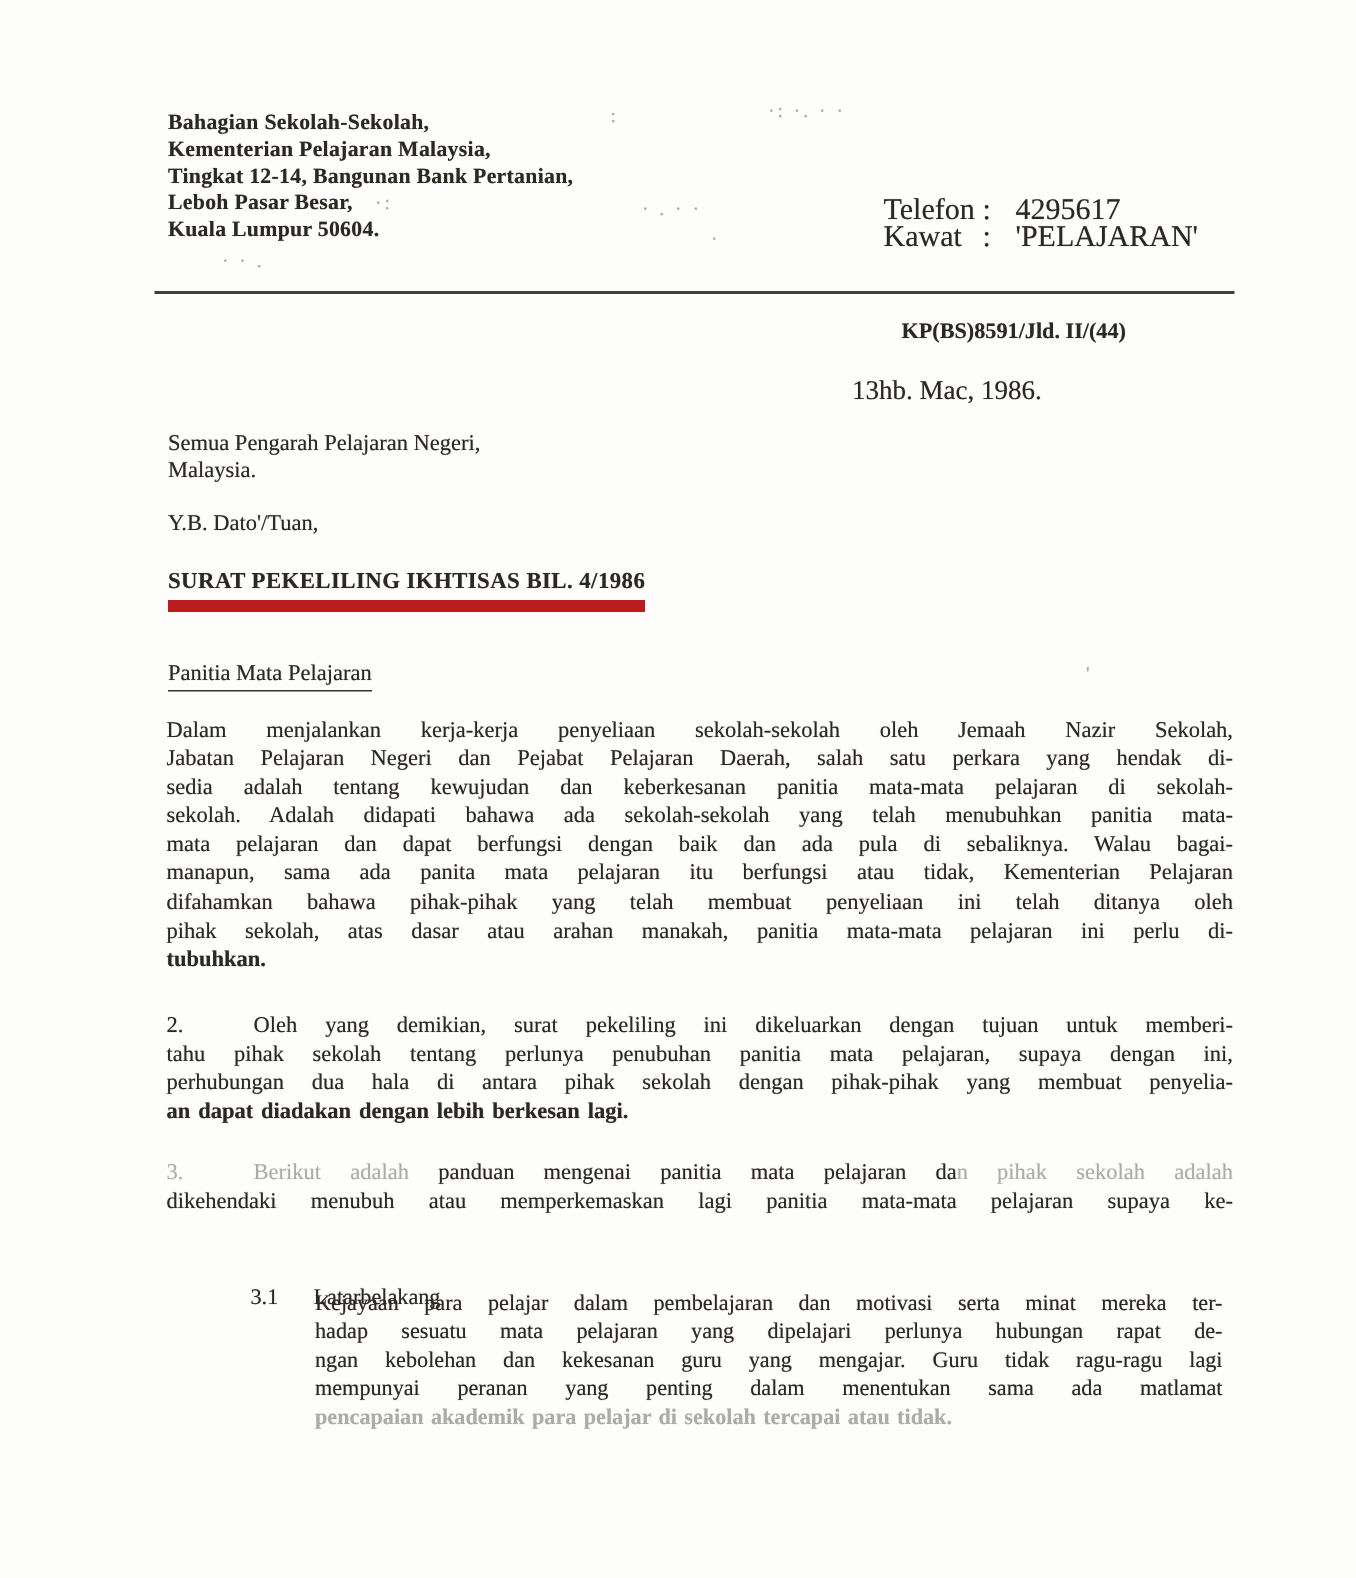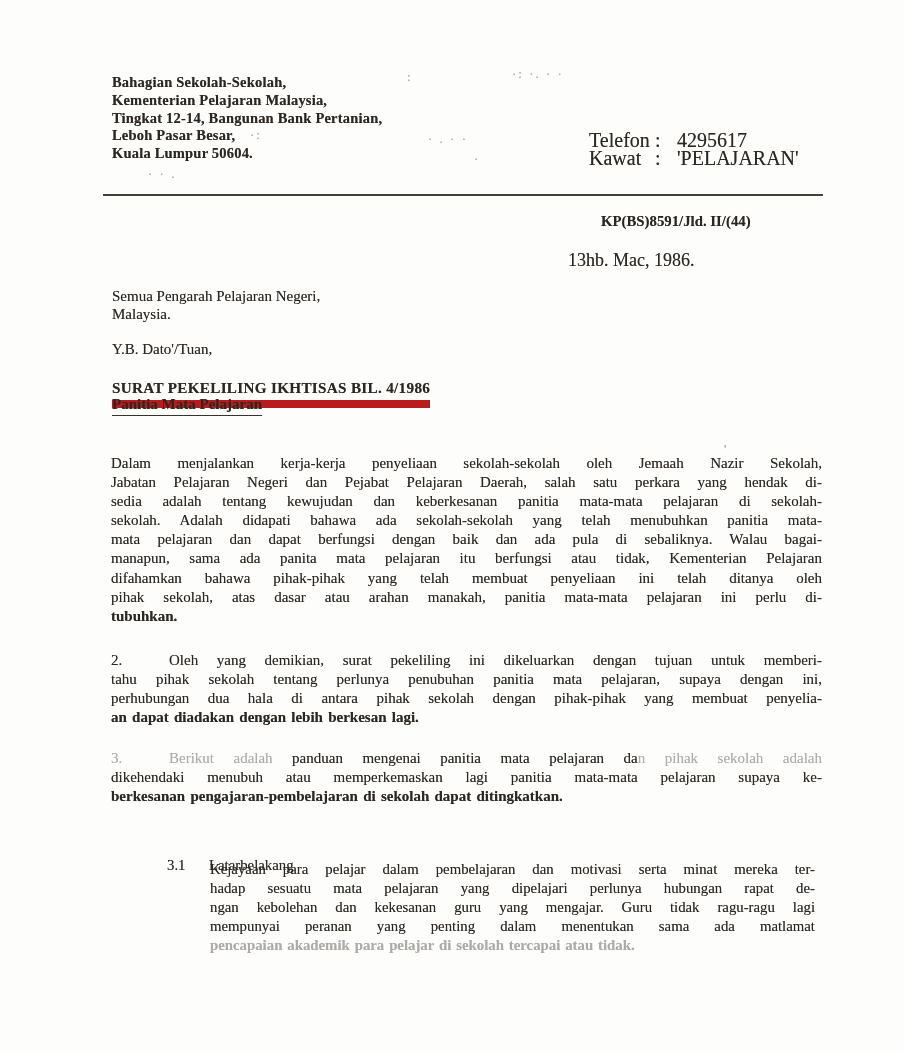--- a/index.html
+++ b/index.html
@@ -18,24 +18,24 @@
   .contact{left:589px;top:131px;font-size:20px;font-weight:400;line-height:18px;}
   .contact .row{display:grid;grid-template-columns:66px 22px auto;}
   .rule{left:103px;top:194px;width:720px;height:2px;background:#43403a;border:none;}
   .refno{left:565px;top:213px;font-size:14.8px;font-weight:700;margin-left:36px;}
   .dateline{left:568px;top:250px;font-size:18px;}
   
   .recipient{left:112px;top:287px;line-height:18px;}
   .salutation{left:112px;top:341px;}
   .subject{left:112px;top:379px;font-size:15.2px;font-weight:700;letter-spacing:.3px;
            border-bottom:8px solid #b91c1c;padding-bottom:3px;}
-  .topic{left:112px;top:396px;font-weight:700;border-bottom:1.5px solid #36332d;padding-bottom:2px;}
+  .topic{left:112px;top:441px;font-weight:400;border-bottom:1.5px solid #36332d;padding-bottom:2px;}
   
   .para{white-space:pre-wrap;text-align:justify;text-align-last:justify;
-        width:711px;left:111px;line-height:19.1px;word-spacing:1.5px;}
+        width:711px;left:111px;line-height:19.1px;word-spacing:1.5px;margin-top:24px;}
   .p1{top:454px;}
   .p2{top:651px;}
   .p3{top:749px;}
   .lastline{display:block;text-align:left;text-align-last:left;font-weight:bold;}
   .pnum{display:inline-block;width:58px;}
   .faded{opacity:.38;filter:blur(.3px);}
   
   .sec31head{left:167px;top:829px;font-size:14.8px;}
   .sec31num{display:inline-block;width:42px;margin-top:28px;}
   .sec31body{left:210px;top:860px;width:605px;font-size:14.8px;line-height:19px;
@@ -93,21 +93,21 @@
 mata pelajaran dan dapat berfungsi dengan baik dan ada pula di sebaliknya. Walau bagai-
 manapun, sama ada panita mata pelajaran itu berfungsi atau tidak, Kementerian Pelajaran
 difahamkan bahawa pihak-pihak yang telah membuat penyeliaan ini telah ditanya oleh
 pihak sekolah, atas dasar atau arahan manakah, panitia mata-mata pelajaran ini perlu di-</span><span class="lastline">tubuhkan.</span></div>
 
   <div class="blk para p2"><span class="pnum">2.</span><span>Oleh yang demikian, surat pekeliling ini dikeluarkan dengan tujuan untuk memberi-
 tahu pihak sekolah tentang perlunya penubuhan panitia mata pelajaran, supaya dengan ini,
 perhubungan dua hala di antara pihak sekolah dengan pihak-pihak yang membuat penyelia-</span><span class="lastline">an dapat diadakan dengan lebih berkesan lagi.</span></div>
 
   <div class="blk para p3"><span class="pnum faded">3.</span><span class="faded">Berikut adalah </span><span>panduan mengenai panitia mata pelajaran da</span><span class="faded">n pihak sekolah adalah</span><span>
-dikehendaki menubuh atau memperkemaskan lagi panitia mata-mata pelajaran supaya ke-</span><span class="lastline">berkesanan pengajaran-pembelajaran di sekolah dapat ditingkatkan.</span></div>
+dikehendaki menubuh atau memperkemaskan lagi panitia mata-mata pelajaran supaya ke-</span></div>
 
   <div class="blk sec31head"><span class="sec31num">3.1</span><span>Latarbelakang</span></div>
 
   <div class="blk sec31body"><span>Kejayaan para pelajar dalam pembelajaran dan motivasi serta minat mereka ter-
 hadap sesuatu mata pelajaran yang dipelajari perlunya hubungan rapat de-
 ngan kebolehan dan kekesanan guru yang mengajar. Guru tidak ragu-ragu lagi
 mempunyai peranan yang penting dalam menentukan sama ada matlamat</span><span class="lastline faded">pencapaian akademik para pelajar di sekolah tercapai atau tidak.</span></div>
 
   <span class="artifact a1">:</span>
   <span class="artifact a2">·:  ·.   · ·</span>

